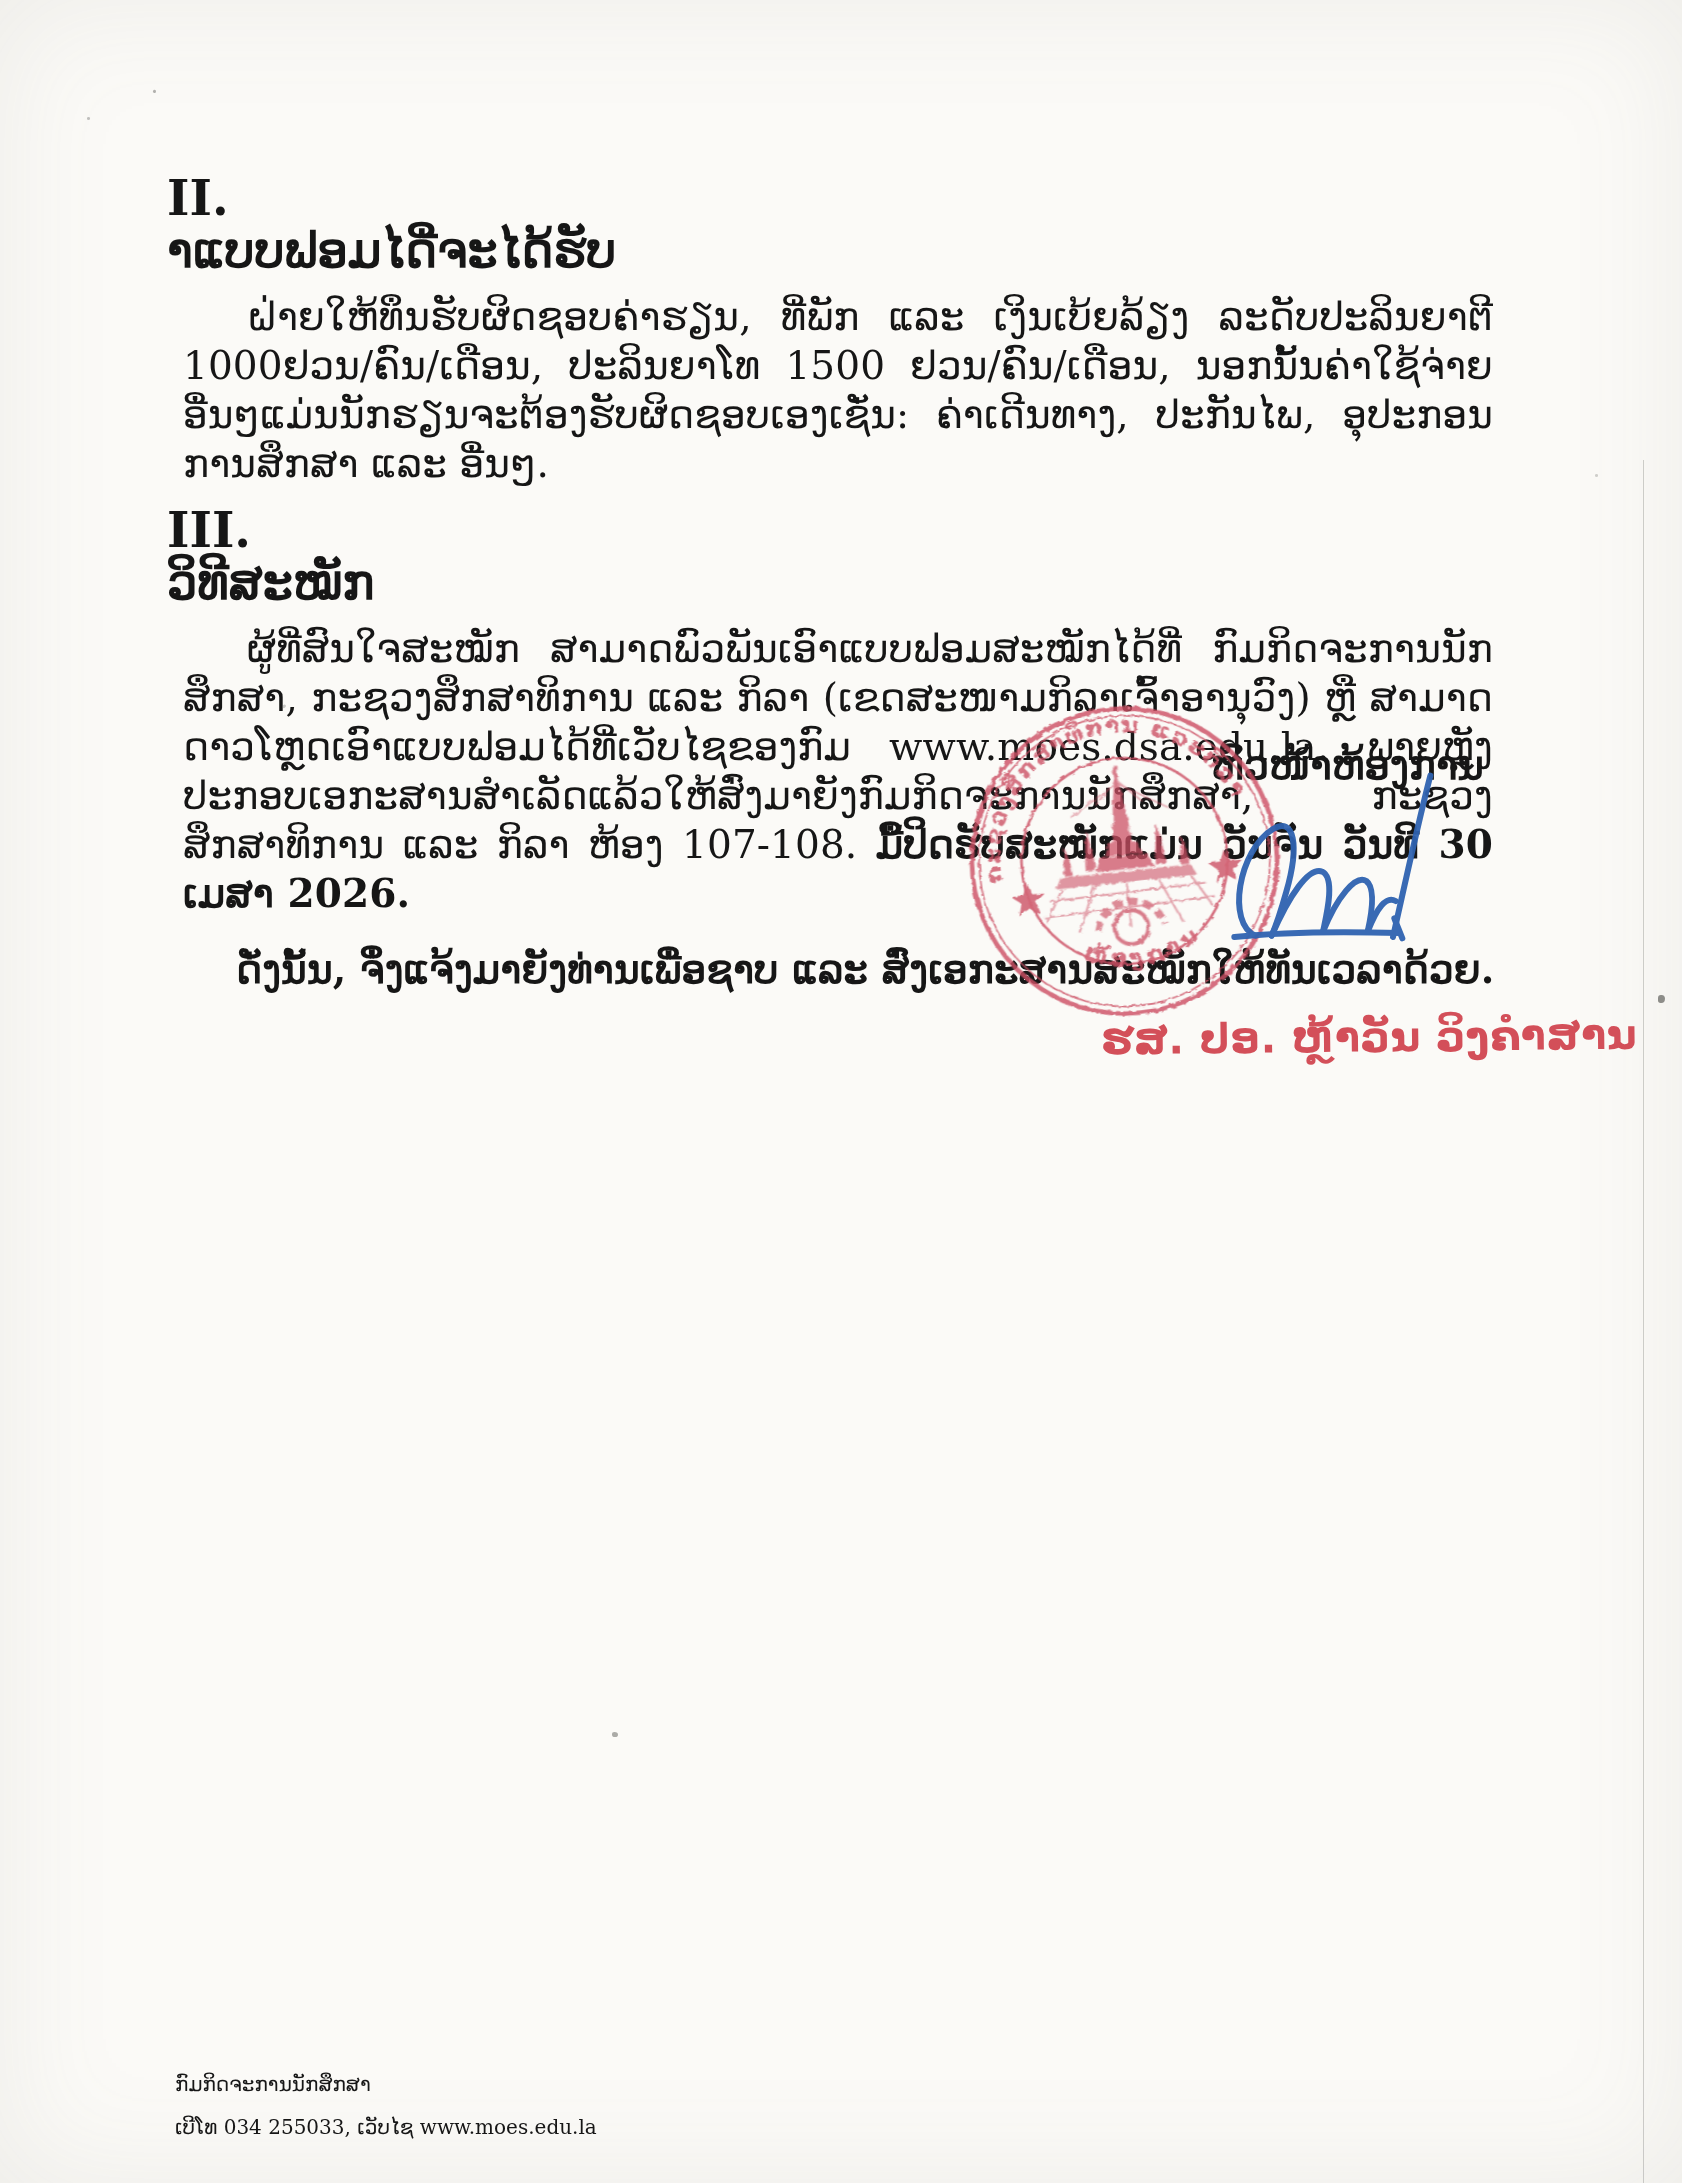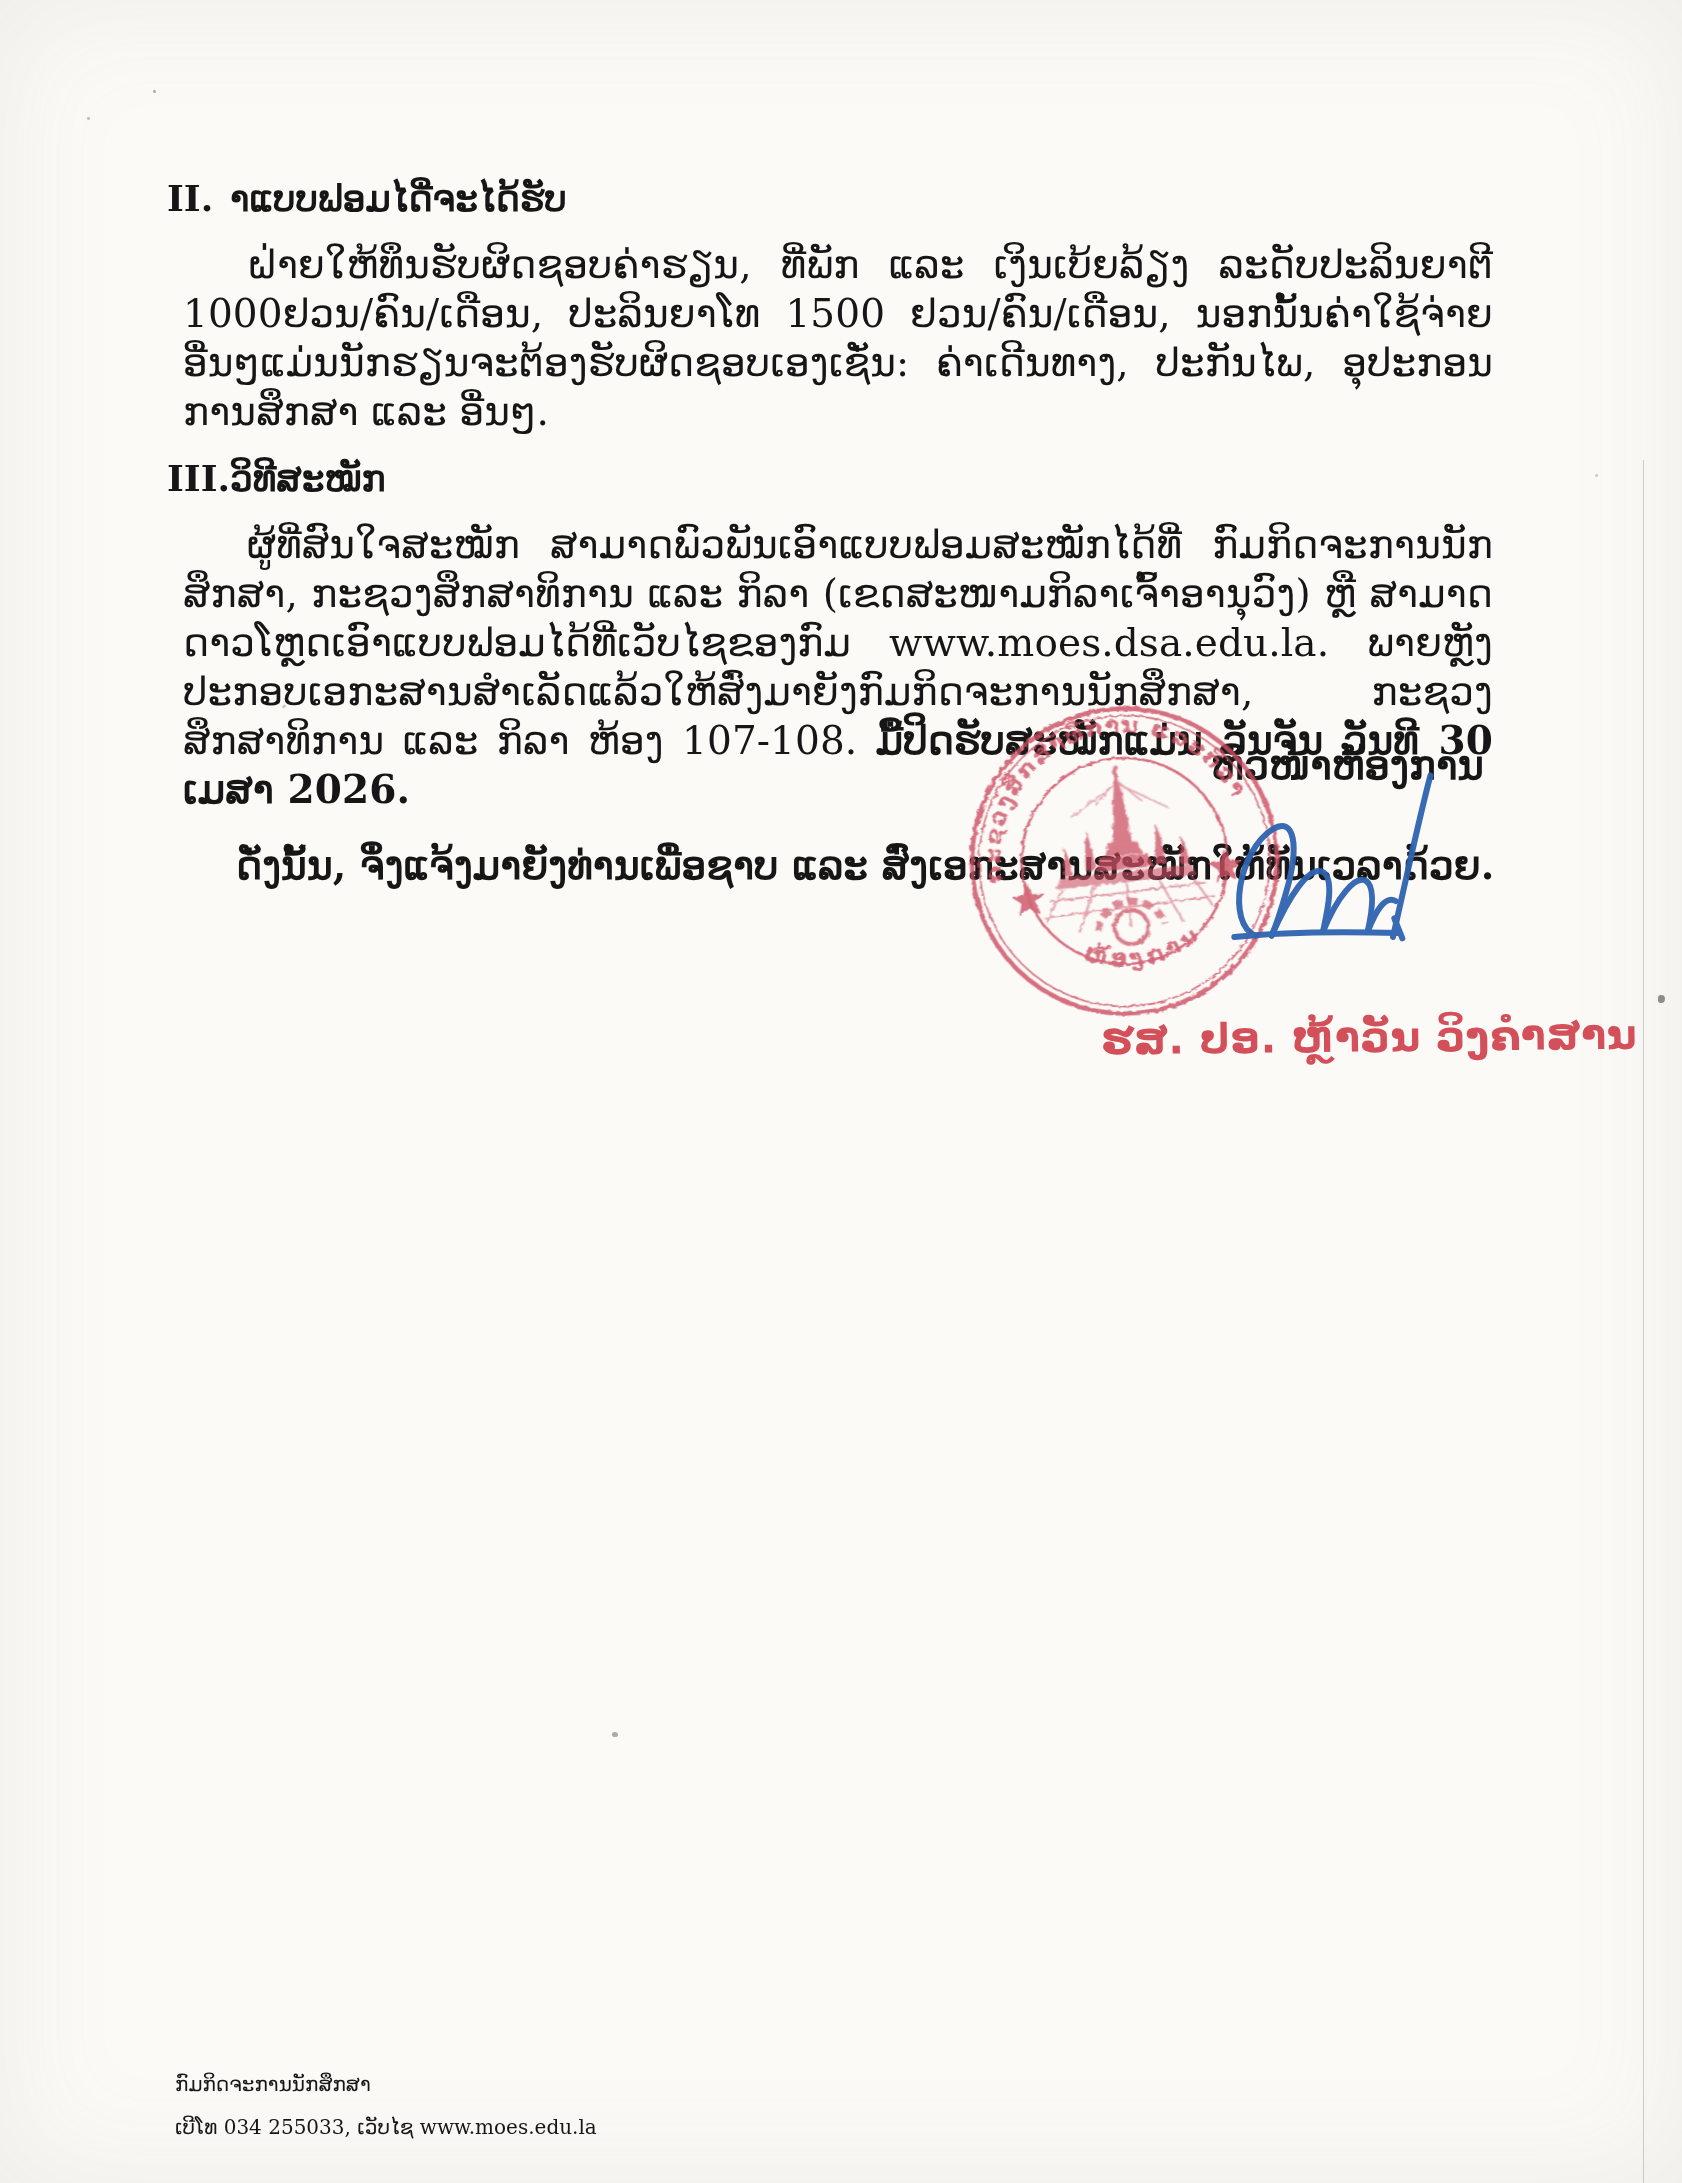--- a/index.html
+++ b/index.html
@@ -12,21 +12,21 @@
   
   .paper-tone{
     position:absolute;inset:0;pointer-events:none;
     box-shadow:inset 0 0 120px rgba(120,120,110,0.10);
   }
   .content{
     position:absolute;left:167px;top:172px;width:1342px;
     font-size:39px;line-height:49px;
   }
   .sec-header{
-    display:flex;font-weight:bold;font-size:36px;line-height:52px;
+    display:flex;font-weight:bold;font-size:48px;line-height:52px;flex-direction:column;
   }
   .sec-header .num{width:63px;flex:0 0 auto;}
   .para{
     margin:16px;text-align:justify;text-indent:64px;
     letter-spacing:0.1px;
   }
   .closing{
     margin:27px 0 0 0;text-indent:69px;text-align:left;font-weight:bold;
   }
   .sig-title{

